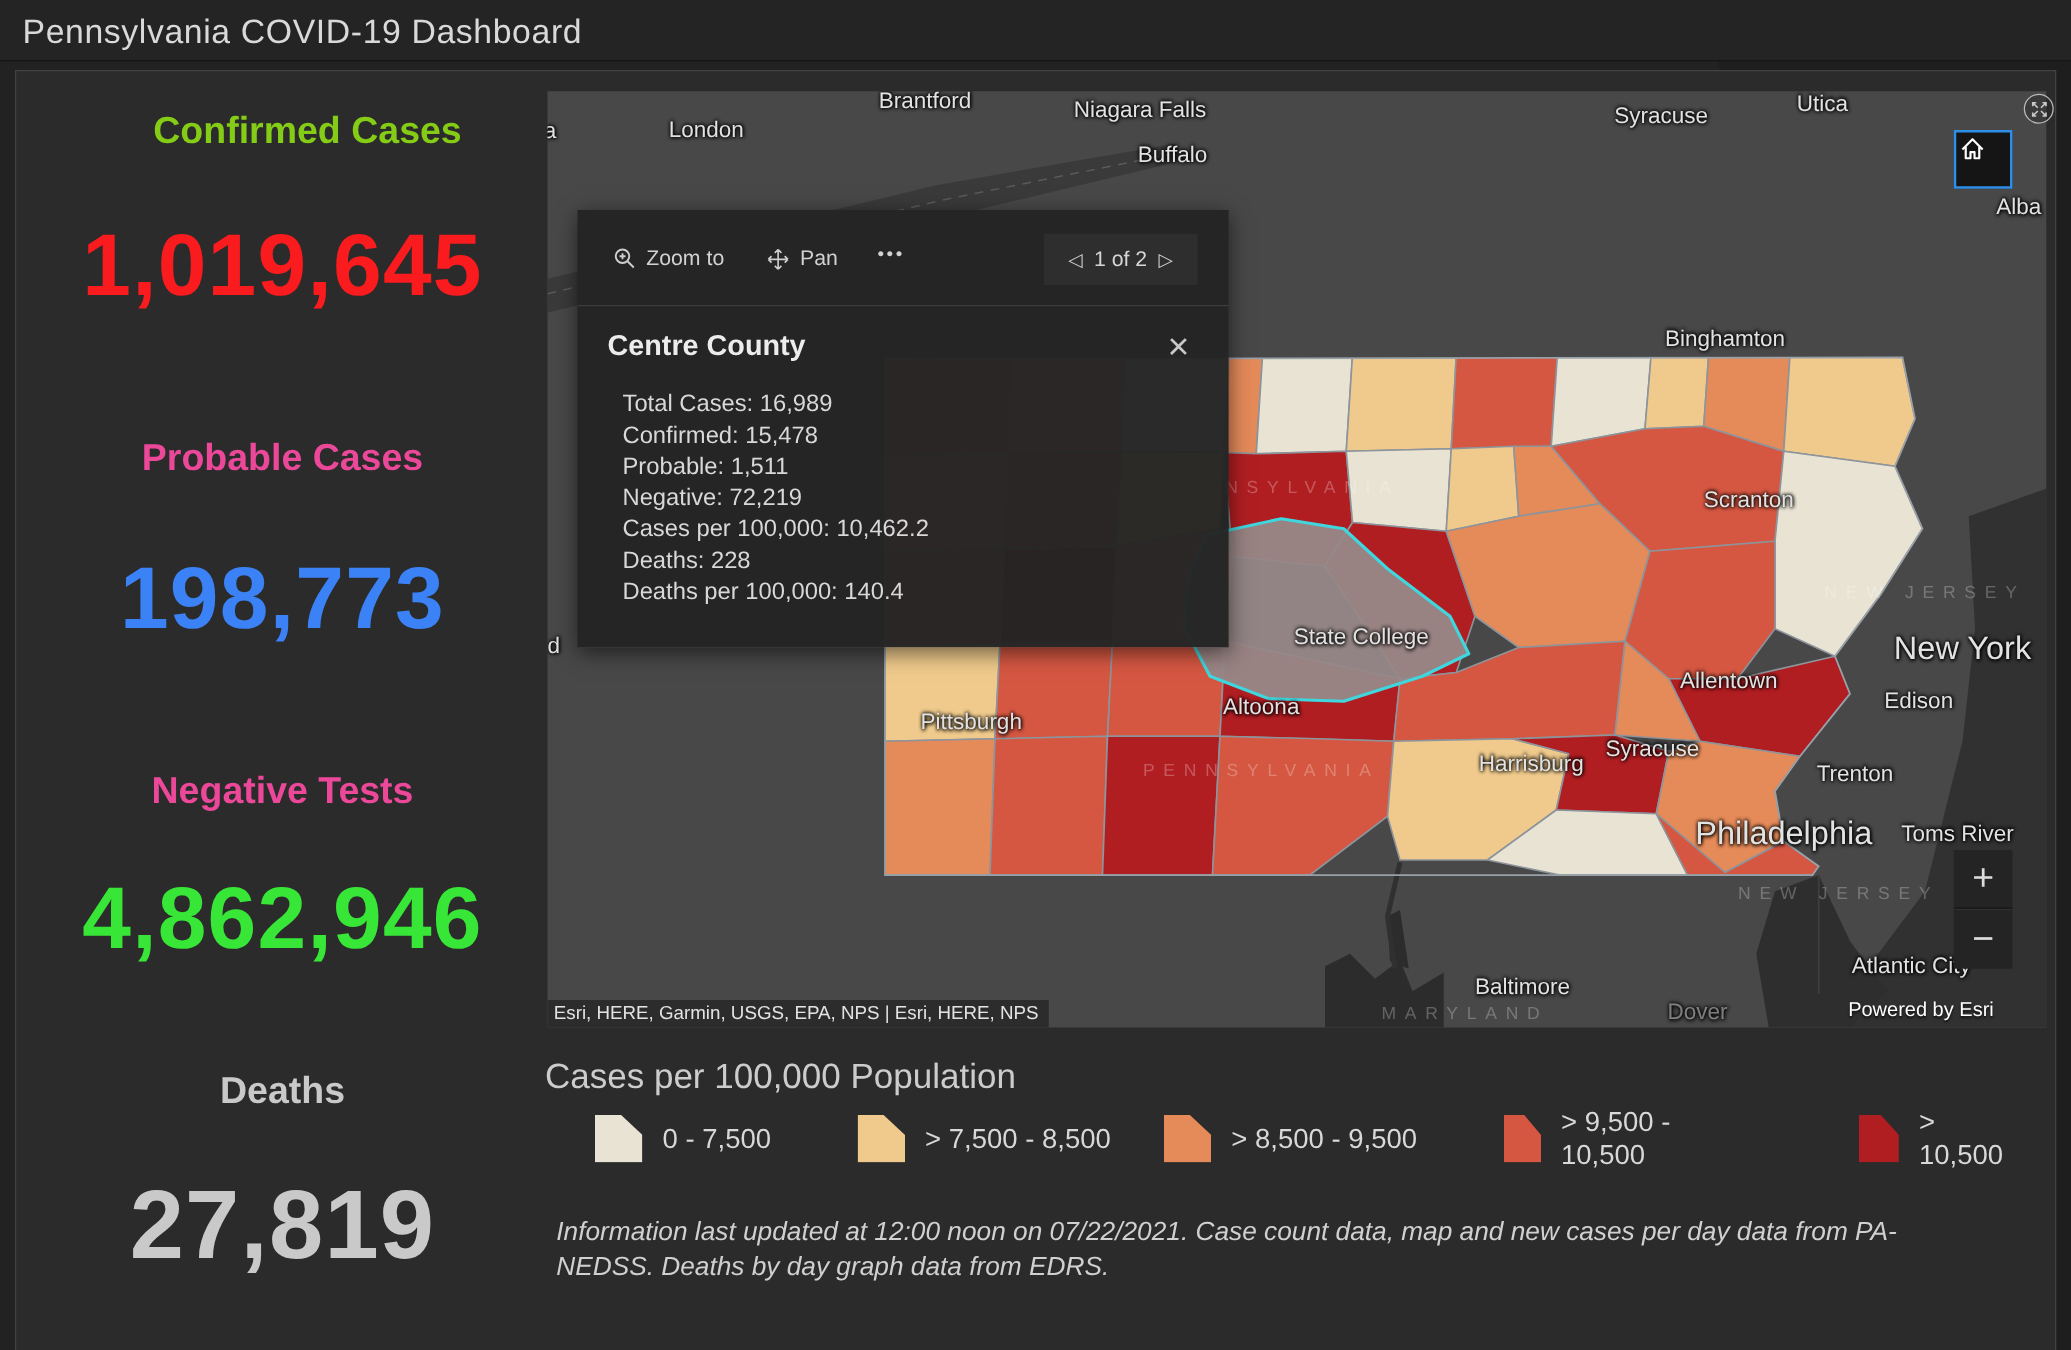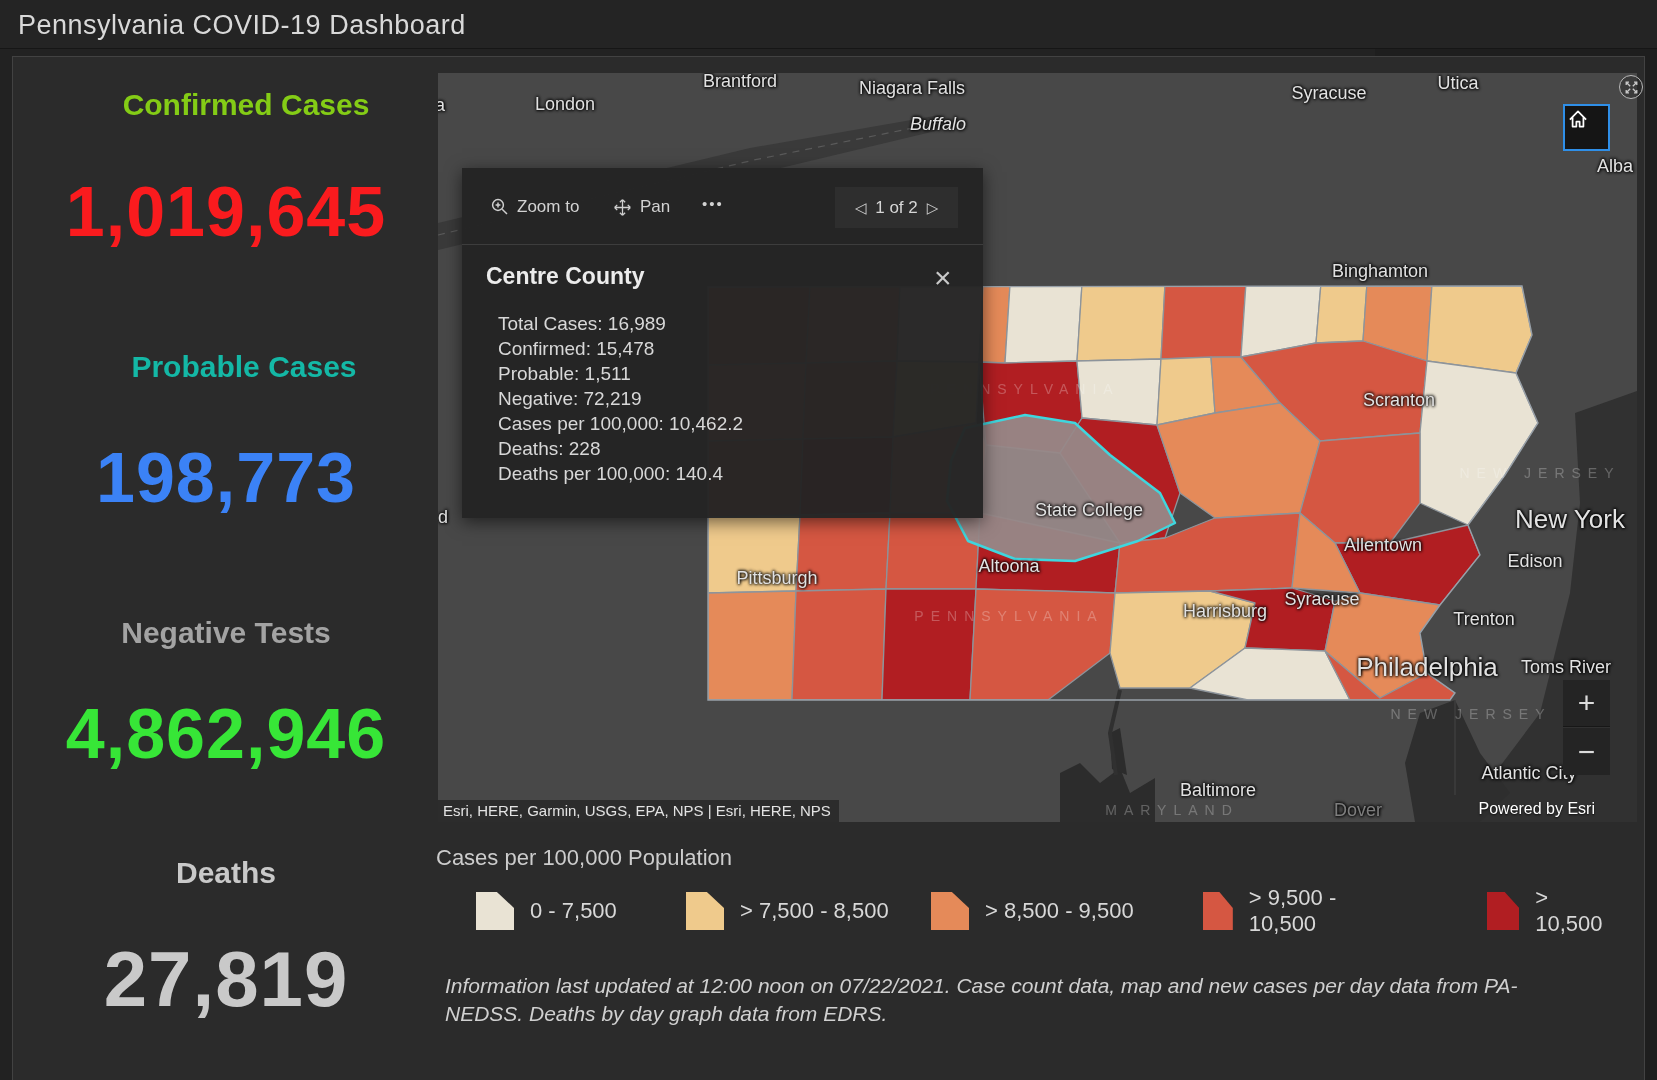--- a/index.html
+++ b/index.html
@@ -43,44 +43,44 @@
   #tb-zoomto{left:28px}
   #tb-pan{left:150px}
   #tb-more{left:240px;top:20px;font-size:15px;letter-spacing:2px;}
   #pagination{position:absolute;left:373px;top:19px;width:123px;height:41px;background:#2e2e2e;
     display:flex;align-items:center;justify-content:center;gap:9px;font-size:17px;color:#d6d6d6;}
   .pg-arrow{font-size:15px;color:#cfcfcf;cursor:pointer;}
   #popup-title{position:absolute;left:24px;top:95px;font-size:23px;font-weight:bold;color:#ececec;}
   #popup-close{position:absolute;left:472px;top:98px;font-size:30px;font-weight:300;line-height:24px;color:#c9c9c9;cursor:pointer;}
   #popup-body{position:absolute;left:36px;top:143px;font-size:19px;line-height:25px;color:#d8d8d8;}
   
-  #legend-title{position:absolute;left:436px;top:845px;font-size:22px;color:#cccccc;}
+  #legend-title{position:absolute;left:436px;top:845px;font-size:28px;color:#cccccc;}
   .legend-item{position:absolute;top:891px;height:40px;display:flex;align-items:center;gap:16px;}
   .legend-swatch{width:38px;height:38px;clip-path:polygon(0 0,55% 0,100% 42%,100% 100%,0 100%);}
   .legend-label{font-size:22px;color:#d8d8d8;}
   
   #footer-note{position:absolute;left:445px;top:972px;width:1100px;font-size:21px;line-height:28px;
     font-style:italic;color:#d0d0d0;white-space:pre-line;}
 </style>
 </head>
 <body>
 
 <div id="stage">
 
   <div id="header">
     <div class="title">Pennsylvania COVID-19 Dashboard</div>
   </div>
 
   <div id="panel"></div>
 
   <div id="s0l" class="stat-label" style="color: #84cc16; padding-left: 20px;">Confirmed Cases</div>
   <div id="s0v" class="stat-value" style="color: rgb(250, 27, 30);">1,019,645</div>
-  <div id="s1l" class="stat-label" style="color: #14b8a6; padding-left: 18px;">Probable Cases</div>
+  <div id="s1l" class="stat-label" style="color: #ec4899;">Probable Cases</div>
   <div id="s1v" class="stat-value" style="color: #3b82f6;">198,773</div>
-  <div id="s2l" class="stat-label" style="color: #a3a3a3;">Negative Tests</div>
+  <div id="s2l" class="stat-label" style="color: #ec4899;">Negative Tests</div>
   <div id="s2v" class="stat-value" style="color: rgb(55, 230, 55);">4,862,946</div>
   <div id="s3l" class="stat-label" style="color: rgb(201, 201, 201);">Deaths</div>
   <div id="s3v" class="stat-value" style="color: rgb(201, 201, 201);">27,819</div>
 
   <div id="map">
     <svg id="map-svg" width="1199" height="749" viewBox="0 0 1199 749">
         <polygon points="0,150 312,75 502,42 510,55 322,100 0,177" fill="#3a3a3a"></polygon>
         <polygon points="1137,340 1199,318 1199,749 1042,749 1057,700 1102,640 1132,520 1142,430" fill="#313131"></polygon>
         <polygon points="982,640 1017,627 1042,680 1072,720 1042,749 977,749 967,690" fill="#2e2e2e"></polygon>
         <polygon points="622,700 642,690 662,710 682,695 692,720 717,705 717,749 622,749" fill="#2c2c2c"></polygon>
@@ -137,21 +137,21 @@
         </g>
         <polygon points="270,214 1084,213 1094,262 1078,300 1100,350 1067,402 1030,452 1042,482 1002,532 982,560 989,600 1017,620 1012,627 270,627" fill="none" stroke="#98a0a8" stroke-width="1.4"></polygon>
         <polygon points="527,355 587,342 637,350 672,382 722,420 737,450 700,468 637,488 577,486 530,468 509,428 513,388" fill="#978888" fill-opacity="0.95" stroke="#3fd6de" stroke-width="2.5" stroke-linejoin="round"></polygon>
       </svg>
     <div id="labels">
         <span class="city " style="left: 2px; top: 32px;">a</span>
         <span class="city " style="left: 5px; top: 444px;">d</span>
         <span class="city " style="left: 127px; top: 31px;">London</span>
         <span class="city " style="left: 302px; top: 8px;">Brantford</span>
         <span class="city " style="left: 474px; top: 15px;">Niagara Falls</span>
-        <span class="city " style="left: 500px; top: 51px; font-style: italic;">Buffalo</span>
+        <span class="city " style="left: 500px; top: 51px;">Buffalo</span>
         <span class="city " style="left: 891px; top: 20px;">Syracuse</span>
         <span class="city " style="left: 1020px; top: 10px;">Utica</span>
         <span class="city " style="left: 1177px; top: 93px;">Alba</span>
         <span class="city " style="left: 924px; top: 198px; padding-left: 36px;">Binghamton</span>
         <span class="city " style="left: 961px; top: 327px;">Scranton</span>
         <span class="city " style="left: 651px; top: 437px;">State College</span>
         <span class="city " style="left: 571px; top: 493px;">Altoona</span>
         <span class="city " style="left: 339px; top: 505px;">Pittsburgh</span>
         <span class="city " style="left: 787px; top: 538px;">Harrisburg</span>
         <span class="city " style="left: 884px; top: 526px;">Syracuse</span>

